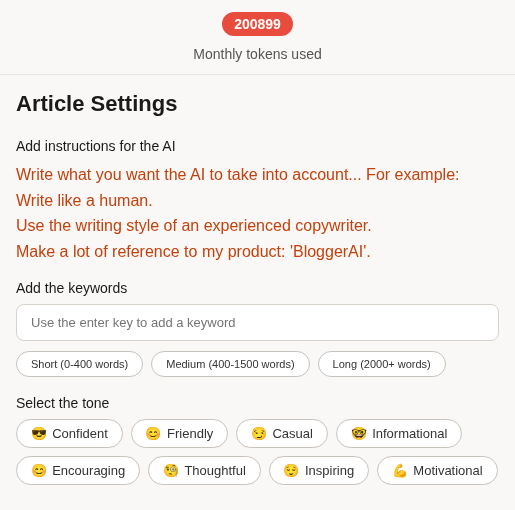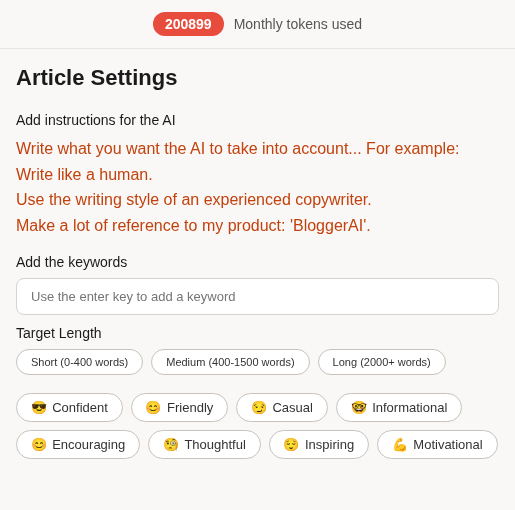--- a/index.html
+++ b/index.html
@@ -16,20 +16,21 @@
       overflow-x: hidden;
     }
 
     .top-bar {
       display: flex;
       align-items: center;
       justify-content: center;
       gap: 10px;
       padding: 12px 16px;
       border-bottom: 1px solid #e8e4e0;
+      flex-direction: column;
     }
 
     .token-badge {
       background: #e74c3c;
       color: white;
       padding: 4px 12px;
       border-radius: 20px;
       font-weight: 700;
       font-size: 14px;
     }
@@ -136,29 +137,29 @@
     <span>Write what you want the AI to take into account... For example:</span><br>
     <span>Write like a human.</span><br>
     <span>Use the writing style of an experienced copywriter.</span><br>
     <span>Make a lot of reference to my product: 'BloggerAI'.</span>
   </div>
 
   <div class="section-label">Add the keywords</div>
   <input class="keywords-input" type="text" placeholder="Use the enter key to add a keyword" style="">
 
   <div class="target-length-section">
-    <div class="section-label">Target Length</div>
     <div class="length-options">
       <button class="length-btn">Short (0-400 words)</button>
       <button class="length-btn">Medium (400-1500 words)</button>
       <button class="length-btn">Long (2000+ words)</button>
     </div>
   </div>
 
   <div class="tone-section">
+    <div class="section-label">Select the tone</div>
     <div class="tone-grid">
       <button class="tone-btn"><span>😎</span> Confident</button>
       <button class="tone-btn"><span>😊</span> Friendly</button>
       <button class="tone-btn"><span>😏</span> Casual</button>
       <button class="tone-btn"><span>🤓</span> Informational</button>
       <button class="tone-btn"><span>😊</span> Encouraging</button>
       <button class="tone-btn"><span>🧐</span> Thoughtful</button>
       <button class="tone-btn"><span>😌</span> Inspiring</button>
       <button class="tone-btn"><span>💪</span> Motivational</button>
 

